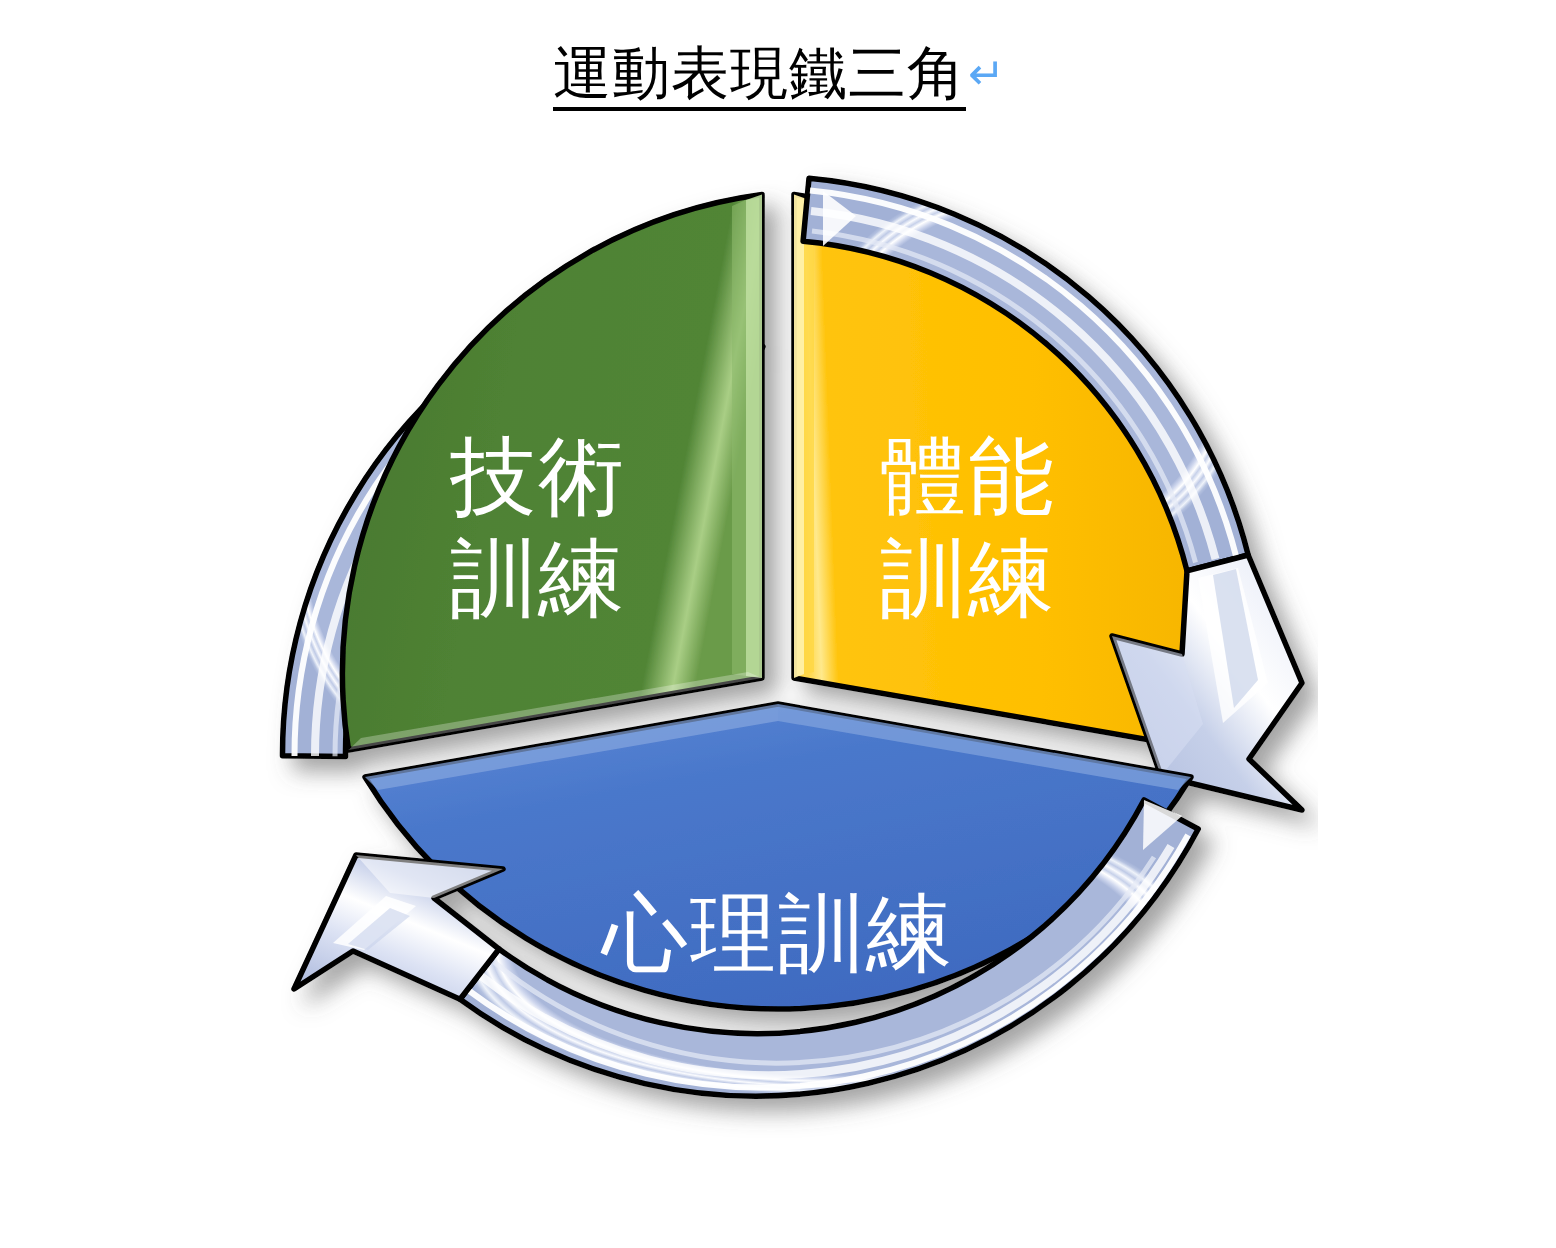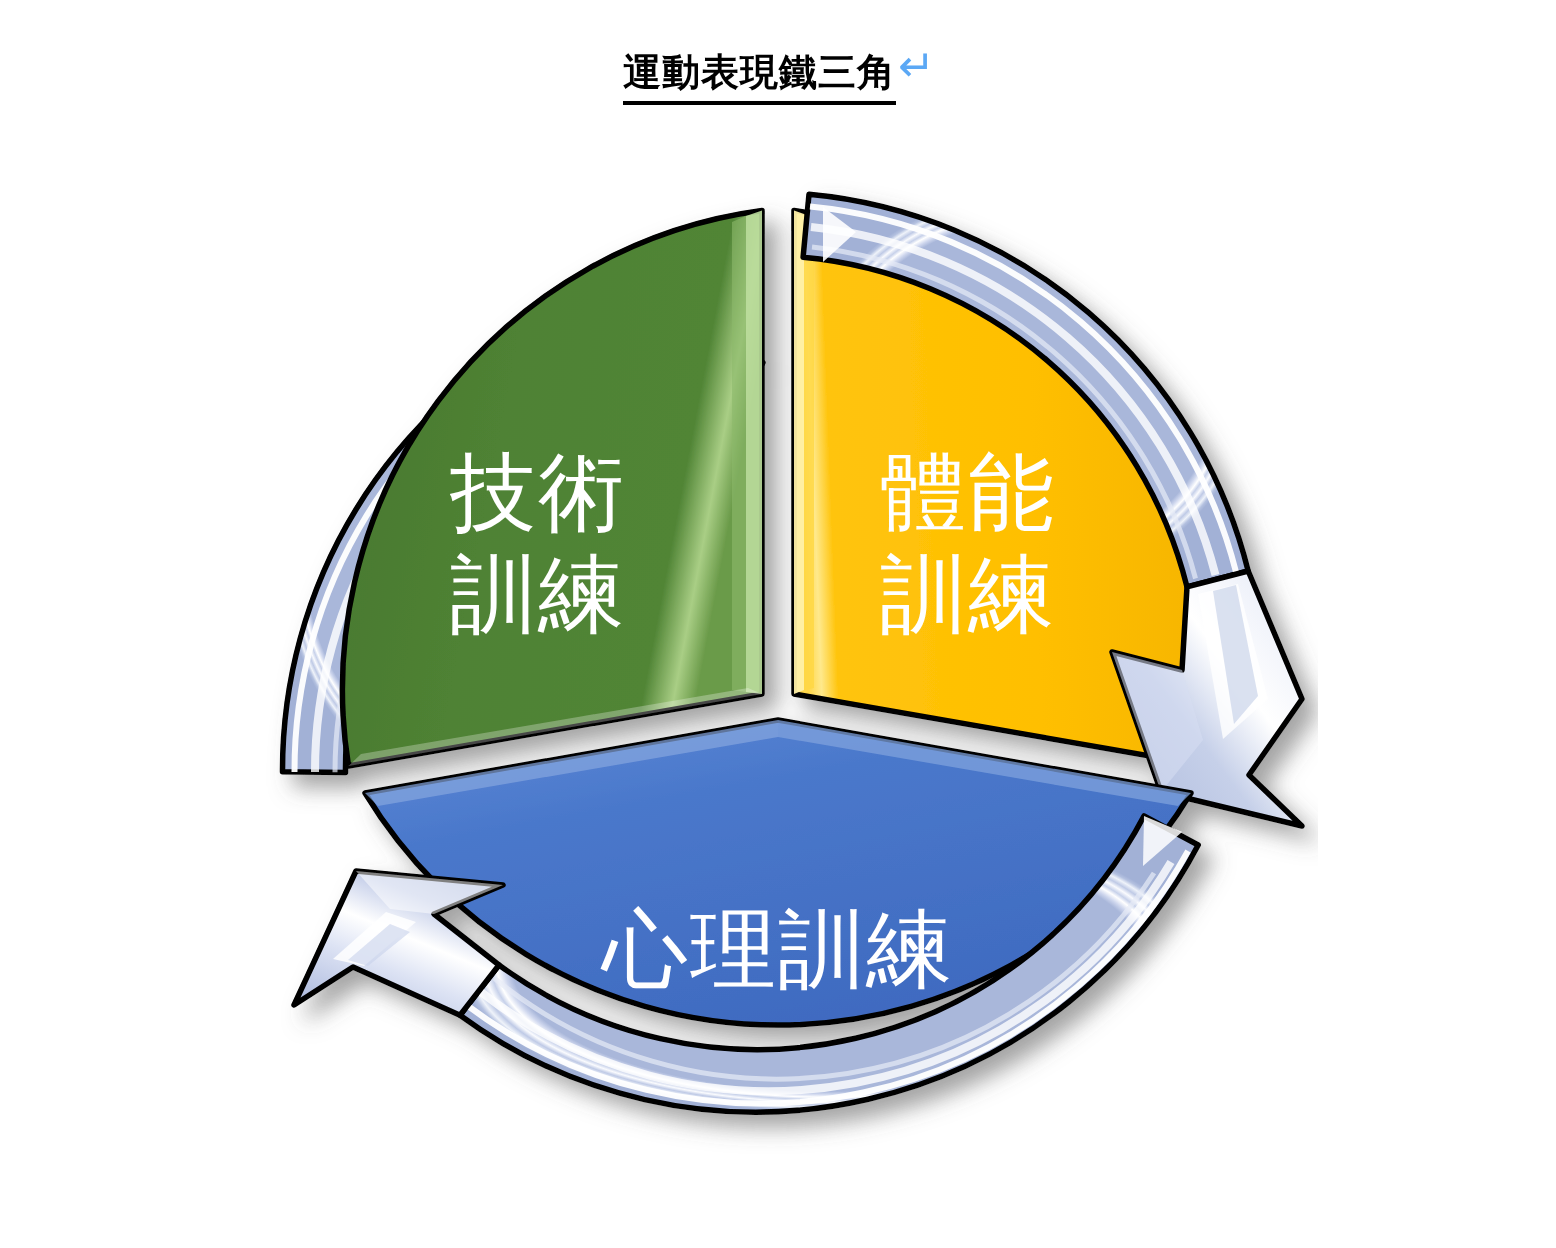--- a/index.html
+++ b/index.html
@@ -19,46 +19,46 @@
   #title-block {
     position: absolute;
     left: 0;
     top: 44px;
     width: 1556px;
     text-align: center;
     white-space: nowrap;
   }
   #title-text {
     font-family: "Liberation Serif", "DejaVu Serif", serif;
-    font-size: 38px;
-    font-weight: bold;
+    font-size: 58px;
+    font-weight: normal;
     color: #000000;
     letter-spacing: 1px;
     border-bottom: 4px solid #000000;
-    padding-bottom: 8px;
+    padding-bottom: 2px;
     display: inline-block;
     line-height: 1.05;
   }
   #title-pilcrow {
     display: inline-block;
     font-family: "DejaVu Sans", sans-serif;
     font-size: 44px;
     font-weight: normal;
     color: #5BA8F5;
     vertical-align: baseline;
     position: relative;
     top: -4px;
     left: 2px;
   }
 
   
   #cycle-diagram {
     position: absolute;
     left: 238px;
-    top: 154px;
+    top: 138px;
     width: 1080px;
     height: 1070px;
   }
   #cycle-svg { display: block; width: 1080px; height: 1070px; }
 
   .seg-label {
     font-family: "Liberation Serif", "DejaVu Serif", serif;
     fill: #FFFFFF;
     font-size: 86px;
     text-anchor: middle;

